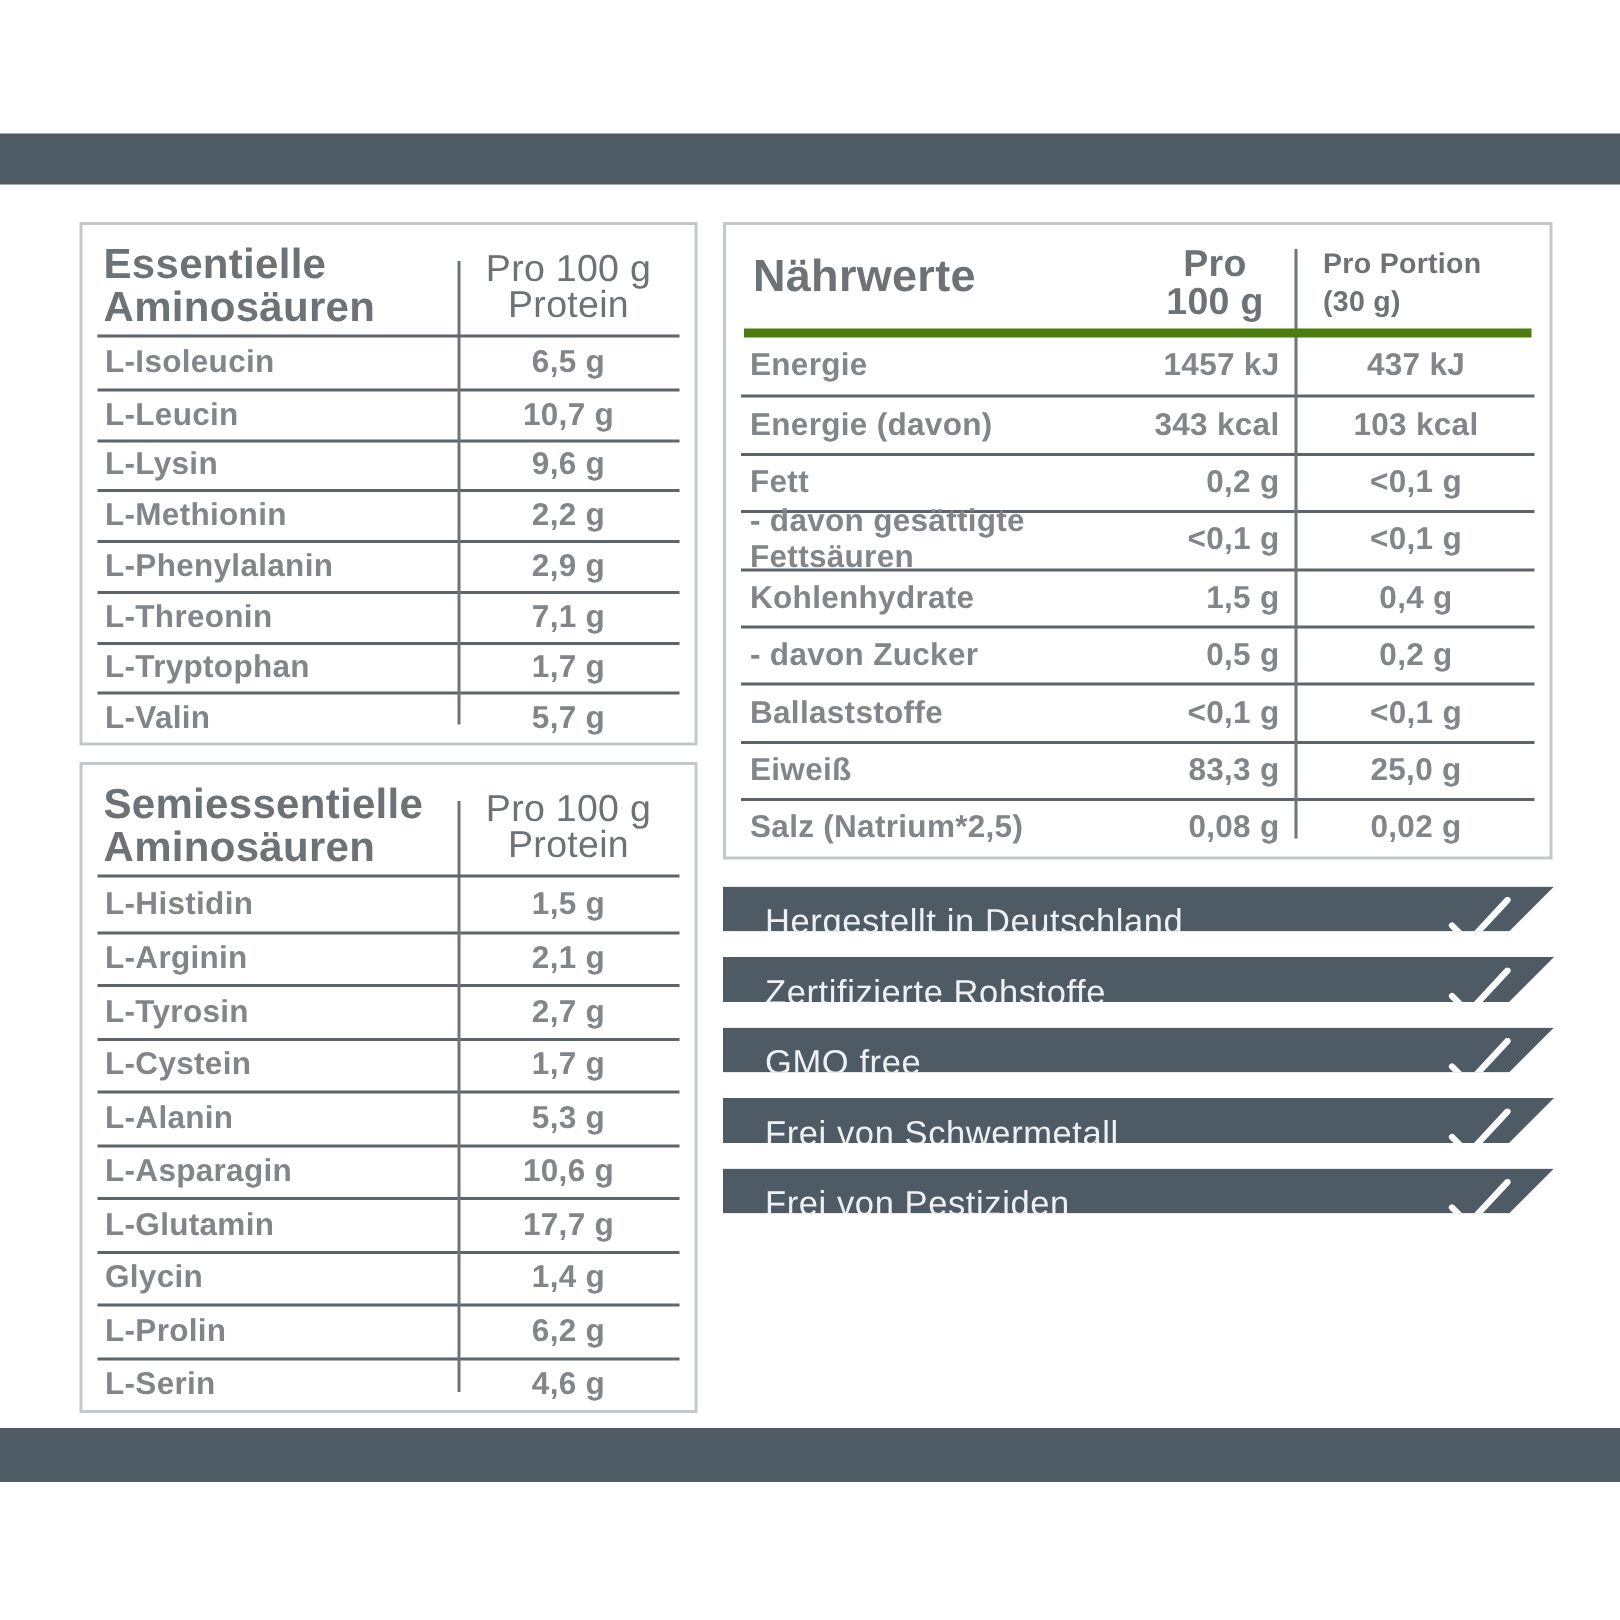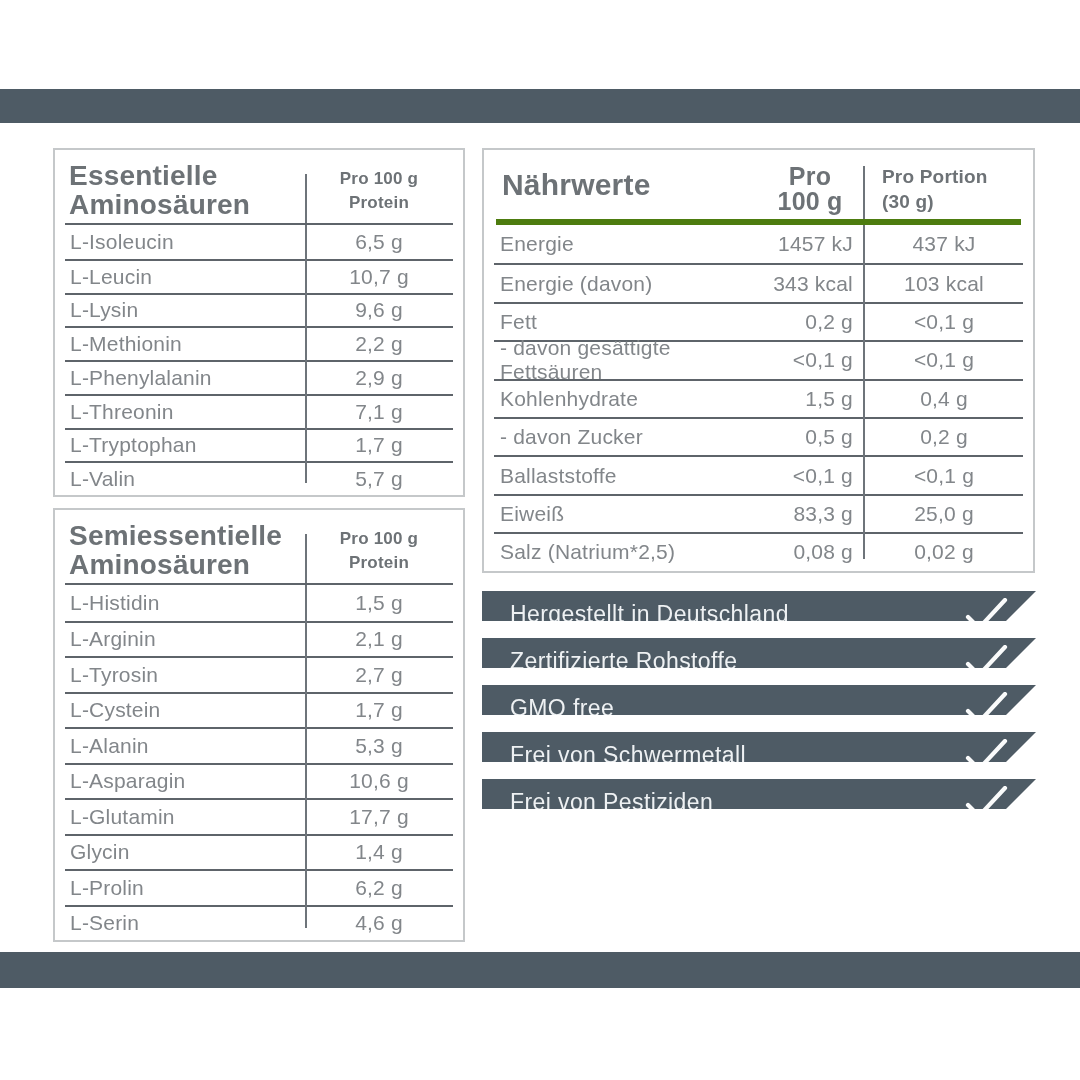--- a/index.html
+++ b/index.html
@@ -17,23 +17,23 @@
   .box2{left:53px;top:508px;width:412px;height:434px;}
   .box3{left:482px;top:148px;width:553px;height:425px;}
 
   
   .amino .hdr{position:relative;height:75px;border-bottom:2px solid #5e646a;margin:0 10px;}
   .amino .hdr .ttl{
     position:absolute;left:4px;top:11px;font-size:28px;line-height:29px;font-weight:bold;color:#6d7276;
   }
   .amino .hdr .colh{
     position:absolute;left:240px;width:148px;top:17px;text-align:center;
-    font-size:17px;line-height:24px;font-weight:bold;color:#6d7276;
-  }
-  .amino .rows,.nutri .rows{margin:0 10px;}
+    font-size:25px;line-height:24px;font-weight:normal;color:#6d7276;
+  }
+  .amino .rows,.nutri .rows{margin:0 10px;font-weight:bold;}
   .amino .row{display:flex;align-items:center;}
   .box1 .row{height:33.75px;}
   .box2 .row{height:35.5px;}
   .row + .row{border-top:2px solid #5e646a;}
   .amino .row .lbl{flex:1;padding-left:5px;font-size:21px;}
   .amino .row .val{width:148px;text-align:center;font-size:21px;}
   .vdiv{position:absolute;width:2px;background:#6e747a;}
   .box1 .vdiv,.box2 .vdiv{left:250px;top:24px;bottom:12px;}
   .box3 .vdiv{left:379px;top:16px;bottom:12px;}
 

